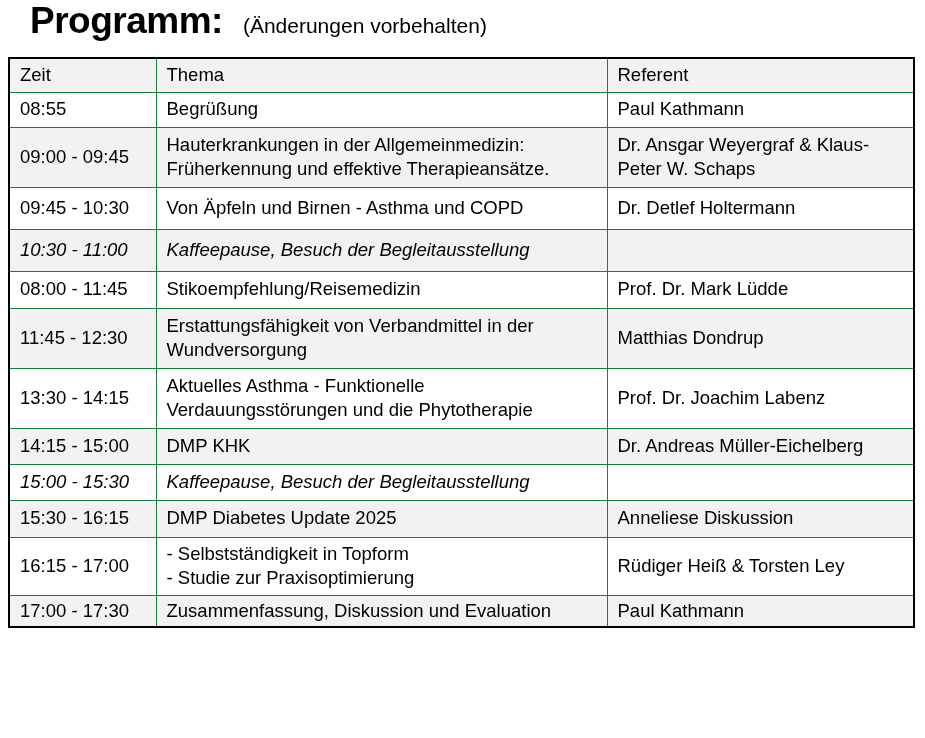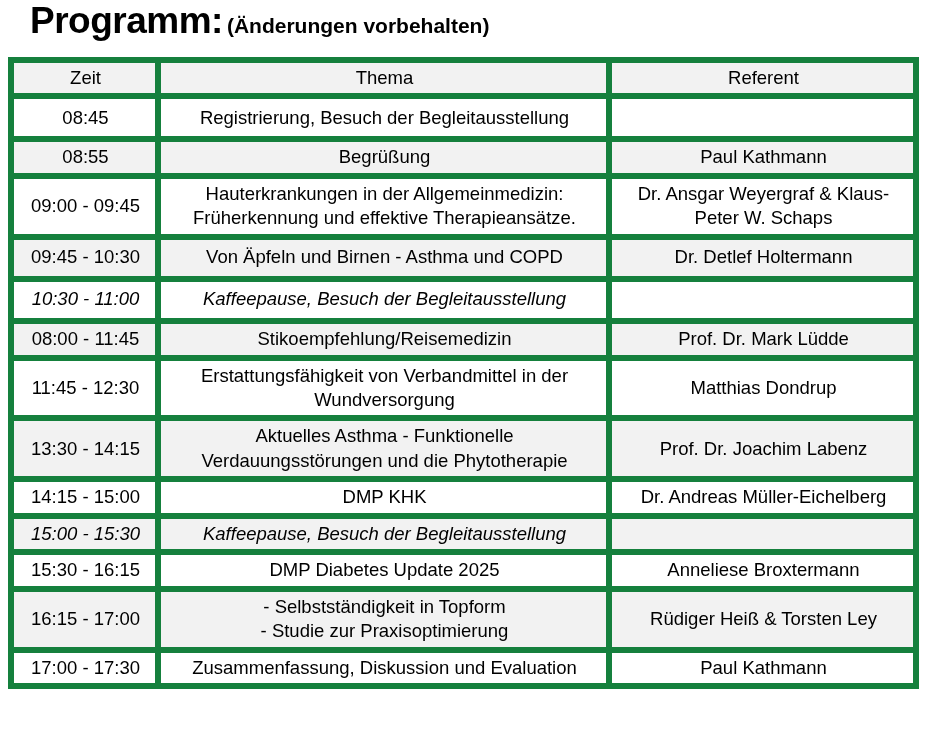--- a/index.html
+++ b/index.html
@@ -15,47 +15,47 @@
     height: 738px;
     background: #ffffff;
     overflow: hidden;
   }
   .title-block {
     position: absolute;
     left: 30px;
     top: 0px;
     display: flex;
     align-items: baseline;
-    gap: 4px;
+    gap: 20px;
     white-space: nowrap;
   }
   .title-main {
     font-size: 37px;
     font-weight: 700;
     letter-spacing: -0.5px;
   }
   .title-note {
     font-size: 21px;
-    font-weight: 700;
+    font-weight: 400;
   }
   table.program {
     position: absolute;
     left: 8px;
     top: 57px;
     width: 905px;
     border-collapse: collapse;
     table-layout: fixed;
     font-size: 18.5px;
     line-height: 1.32;
   }
   table.program th,
   table.program td {
-    border: 6px solid #15803d;
+    border: 1px solid #15803d;
     padding: 3px 8px 3px 10px;
-    text-align: center;
+    text-align: left;
     vertical-align: middle;
     font-weight: 400;
     overflow: hidden;
   }
   table.program {
     border: 2px solid #000000;
   }
   col.col-zeit    { width: 147px; }
   col.col-thema   { width: 451px; }
   col.col-referent{ width: 307px; }
@@ -94,25 +94,20 @@
       <col class="col-referent">
     </colgroup>
     <thead>
       <tr>
         <th>Zeit</th>
         <th>Thema</th>
         <th>Referent</th>
       </tr>
     </thead>
     <tbody>
-      <tr class="h43">
-        <td class="zeit-cell">08:45</td>
-        <td class="thema-cell">Registrierung, Besuch der Begleitausstellung</td>
-        <td class="referent-cell"></td>
-      </tr>
       <tr class="h35">
         <td class="zeit-cell">08:55</td>
         <td class="thema-cell">Begrüßung</td>
         <td class="referent-cell">Paul Kathmann</td>
       </tr>
       <tr class="h60">
         <td class="zeit-cell">09:00 - 09:45</td>
         <td class="thema-cell">Hauterkrankungen in der Allgemeinmedizin: Früherkennung und effektive Therapieansätze.</td>
         <td class="referent-cell">Dr. Ansgar Weyergraf &amp; Klaus-Peter W. Schaps</td>
       </tr>
@@ -147,21 +142,21 @@
         <td class="referent-cell">Dr. Andreas Müller-Eichelberg</td>
       </tr>
       <tr class="pause-row h36">
         <td class="zeit-cell">15:00 - 15:30</td>
         <td class="thema-cell">Kaffeepause, Besuch der Begleitausstellung</td>
         <td class="referent-cell"></td>
       </tr>
       <tr class="h37">
         <td class="zeit-cell">15:30 - 16:15</td>
         <td class="thema-cell">DMP Diabetes Update 2025</td>
-        <td class="referent-cell">Anneliese Broxtermann</td>
+        <td class="referent-cell">Anneliese Diskussion</td>
       </tr>
       <tr class="h58">
         <td class="zeit-cell">16:15 - 17:00</td>
         <td class="thema-cell">- Selbstständigkeit in Topform
 - Studie zur Praxisoptimierung</td>
         <td class="referent-cell">Rüdiger Heiß &amp; Torsten Ley</td>
       </tr>
       <tr class="h34">
         <td class="zeit-cell">17:00 - 17:30</td>
         <td class="thema-cell">Zusammenfassung, Diskussion und Evaluation</td>

